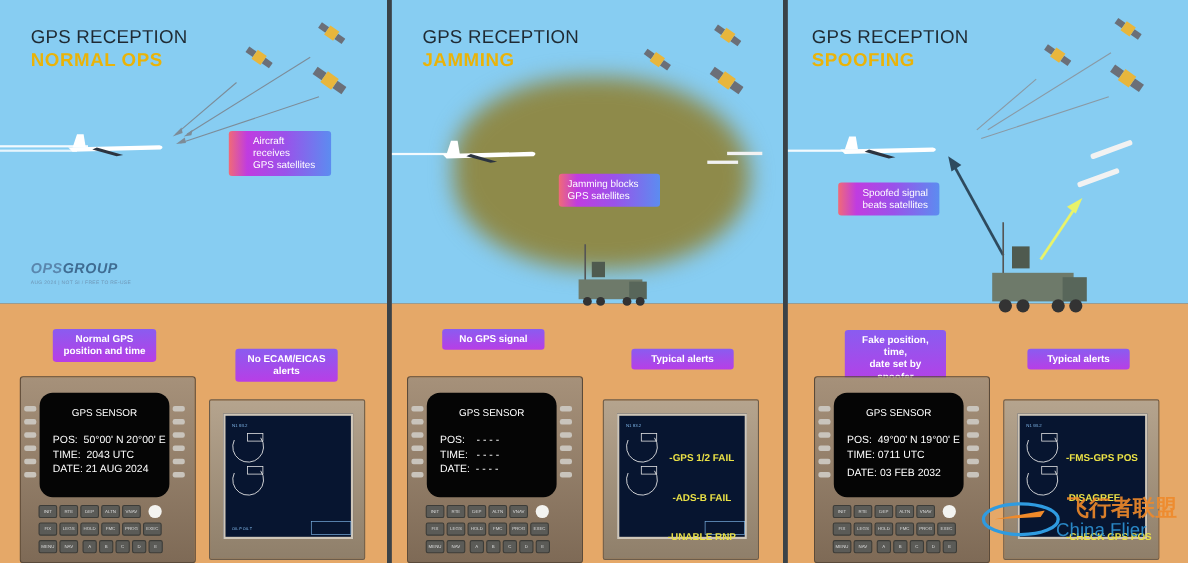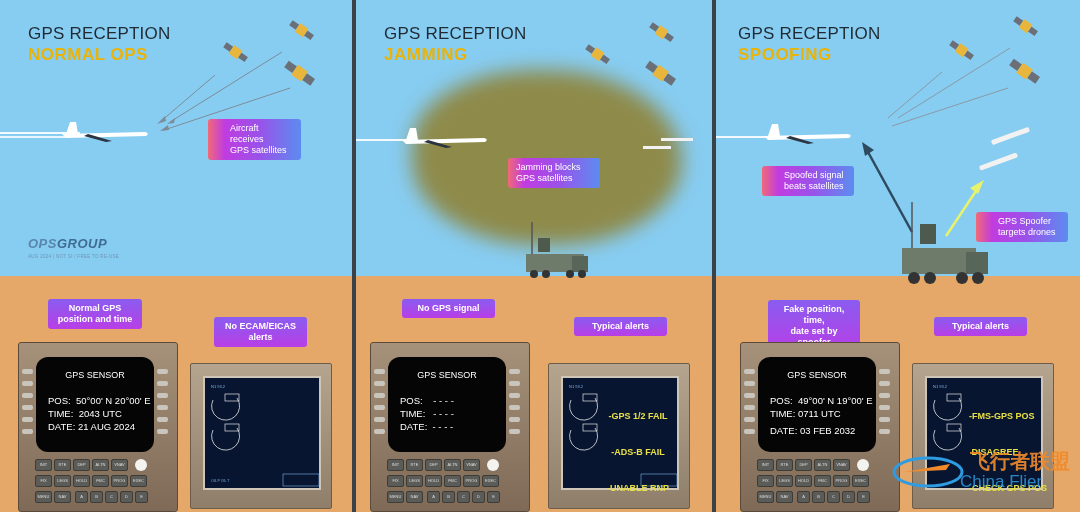--- a/index.html
+++ b/index.html
@@ -315,22 +315,20 @@
   </svg>
   <svg style="position:absolute;left:250px;top:126px" width="80" height="55">
     <g transform="rotate(-20 40 27)">
       <rect x="30" y="10" width="40" height="5" fill="#f2f2f2" rx="2"></rect>
       <rect x="10" y="30" width="40" height="5" fill="#f2f2f2" rx="2"></rect>
     </g>
   </svg>
 
   <div class="tag" style="left:46px;top:166px;width:92px;padding-left:22px;white-space:pre-line">Spoofed signal
 beats satellites</div>
-  <div class="tag" style="left:260px;top:212px;width:92px;padding-left:22px;white-space:pre-line">GPS Spoofer
-targets drones</div>
 
   <svg style="position:absolute;left:184px;top:200px" width="96" height="94">
     <line x1="12" y1="2" x2="12" y2="50" stroke="#555" stroke-width="1.5"></line>
     <rect x="20" y="24" width="16" height="20" fill="#4f5a4f"></rect>
     <rect x="2" y="48" width="74" height="26" fill="#6e7a6a"></rect>
     <rect x="66" y="52" width="22" height="22" fill="#58665a"></rect>
     <circle cx="14" cy="78" r="6" fill="#333"></circle>
       <circle cx="30" cy="78" r="6" fill="#333"></circle>
       <circle cx="62" cy="78" r="6" fill="#333"></circle>
       <circle cx="78" cy="78" r="6" fill="#333"></circle>

